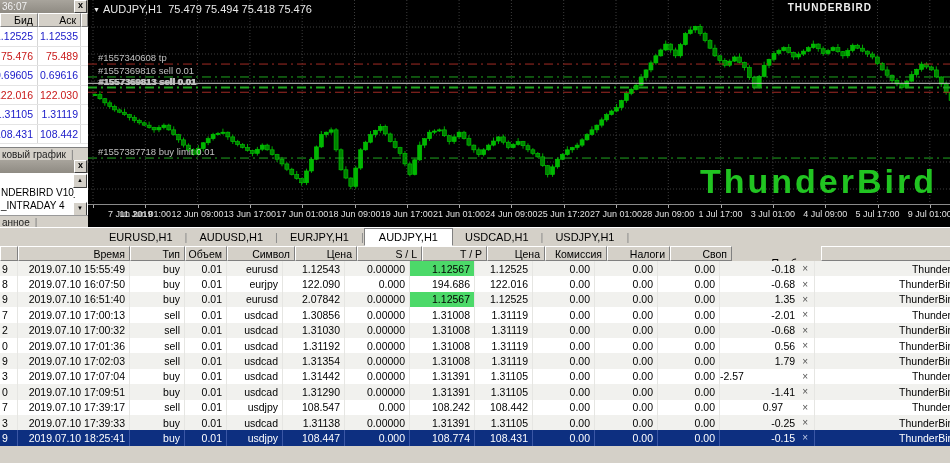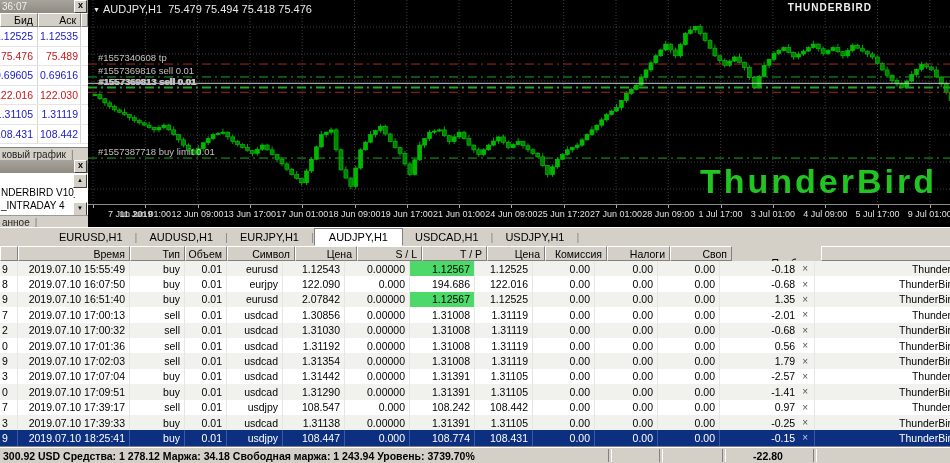--- a/index.html
+++ b/index.html
@@ -39,21 +39,21 @@
   #chart-title .dd{font-size:7px;vertical-align:1px;margin-right:3px;}
   #wm-small{position:absolute;top:2px;right:78px;color:#f0f0f0;font-size:10px;font-weight:bold;letter-spacing:1px;}
   #wm-large{position:absolute;left:612px;top:162px;color:#21c421;font-size:34px;font-weight:bold;letter-spacing:3px;white-space:nowrap;}
   .order-label{position:absolute;left:10px;color:#c0c0c0;font-size:9.5px;white-space:nowrap;}
   .order-label.bold{font-weight:bold;text-shadow:1px 0 0 #c0c0c0;}
   #x-axis{position:absolute;left:0;top:204px;width:862px;height:23px;border-top:1px solid #8a8a8a;background:#000;}
   .x-label{position:absolute;top:4px;color:#e0e0e0;font-size:9px;white-space:nowrap;}
   .x-tick{position:absolute;top:0;width:1px;height:3px;background:#aaa;}
 
   
-  #chart-tabs{position:absolute;left:0;top:227px;width:950px;height:19px;background:#d4d0c8;border-top:1px solid #fff;display:flex;align-items:center;padding-left:47px;box-sizing:border-box;}
+  #chart-tabs{position:absolute;left:0;top:227px;width:950px;height:19px;background:#d4d0c8;border-top:1px solid #fff;display:flex;align-items:center;padding-left:97px;box-sizing:border-box;}
   .ctab{padding:2px 12px;color:#000;font-size:11px;white-space:nowrap;}
   .ctab.active{background:#fff;border:1px solid #808080;border-bottom:1px solid #fff;padding:2px 14px;}
   .ctab-sep{color:#888;}
 
   
   #tt-header{position:absolute;left:0;top:246px;height:15px;display:flex;}
   .th{background:#d4d0c8;border-top:1px solid #fff;border-left:1px solid #fff;border-right:1px solid #808080;border-bottom:1px solid #808080;font-size:10.5px;color:#000;display:flex;align-items:center;justify-content:flex-end;padding-right:4px;box-sizing:border-box;flex:0 0 auto;}
   #tt-body{position:absolute;left:0;top:261px;}
   .tt-row{display:flex;height:15.4px;background:#fff;}
   .tt-row:nth-child(odd){background:#f1f1ee;}
@@ -737,21 +737,21 @@
         <div class="td td-type" style="width: 55px;">buy</div>
         <div class="td td-volume" style="width: 42px;">0.01</div>
         <div class="td td-symbol" style="width: 56px;">usdcad</div>
         <div class="td td-price" style="width: 62px;">1.31442</div>
         <div class="td td-sl" style="width: 65px;">0.00000</div>
         <div class="td td-tp" style="width: 65px;">1.31391</div>
         <div class="td td-price2" style="width: 58px;">1.31105</div>
         <div class="td td-commission" style="width: 62px;">0.00</div>
         <div class="td td-taxes" style="width: 63px;">0.00</div>
         <div class="td td-swap" style="width: 62px;">0.00</div>
-        <div class="td td-profit" style="width: 95px;">
+        <div class="td td-profit" style="width: 95px; justify-content: space-between;">
           <span class="pv">-2.57</span>
           <span class="close-x">×</span>
         </div>
         <div class="td td-comment" style="width: 141px;">Thunder</div>
       </div>
       <div class="tt-row">
         <div class="td td-order" style="width: 18px;">0</div>
         <div class="td td-time" style="width: 112px;">2019.07.10 17:09:51</div>
         <div class="td td-type" style="width: 55px;">buy</div>
         <div class="td td-volume" style="width: 42px;">0.01</div>
@@ -775,21 +775,21 @@
         <div class="td td-type" style="width: 55px;">sell</div>
         <div class="td td-volume" style="width: 42px;">0.01</div>
         <div class="td td-symbol" style="width: 56px;">usdjpy</div>
         <div class="td td-price" style="width: 62px;">108.547</div>
         <div class="td td-sl" style="width: 65px;">0.000</div>
         <div class="td td-tp" style="width: 65px;">108.242</div>
         <div class="td td-price2" style="width: 58px;">108.442</div>
         <div class="td td-commission" style="width: 62px;">0.00</div>
         <div class="td td-taxes" style="width: 63px;">0.00</div>
         <div class="td td-swap" style="width: 62px;">0.00</div>
-        <div class="td td-profit" style="width: 95px;">
+        <div class="td td-profit" style="width: 95px; gap: 12px;">
           <span class="pv">0.97</span>
           <span class="close-x">×</span>
         </div>
         <div class="td td-comment" style="width: 141px;">Thunder</div>
       </div>
       <div class="tt-row">
         <div class="td td-order" style="width: 18px;">3</div>
         <div class="td td-time" style="width: 112px;">2019.07.10 17:39:33</div>
         <div class="td td-type" style="width: 55px;">buy</div>
         <div class="td td-volume" style="width: 42px;">0.01</div>
@@ -821,21 +821,13 @@
         <div class="td td-taxes" style="width: 63px;">0.00</div>
         <div class="td td-swap" style="width: 62px;">0.00</div>
         <div class="td td-profit" style="width: 95px;">
           <span class="pv">-0.15</span>
           <span class="close-x">×</span>
         </div>
         <div class="td td-comment" style="width: 141px;">ThunderBir</div>
       </div>
     </div>
 
-  <div id="status">
-    <span id="status-summary">300.92 USD  Средства: 1 278.12  Маржа: 34.18  Свободная маржа: 1 243.94  Уровень: 3739.70%</span>
-    <span class="st-sep" style="left:608px"></span>
-    <span class="st-sep" style="left:659px"></span>
-    <span class="st-sep" style="left:722px"></span>
-    <span class="st-sep" style="left:813px"></span>
-    <span id="status-profit">-22.80</span>
-  </div>
 </div>
 
 </body></html>

